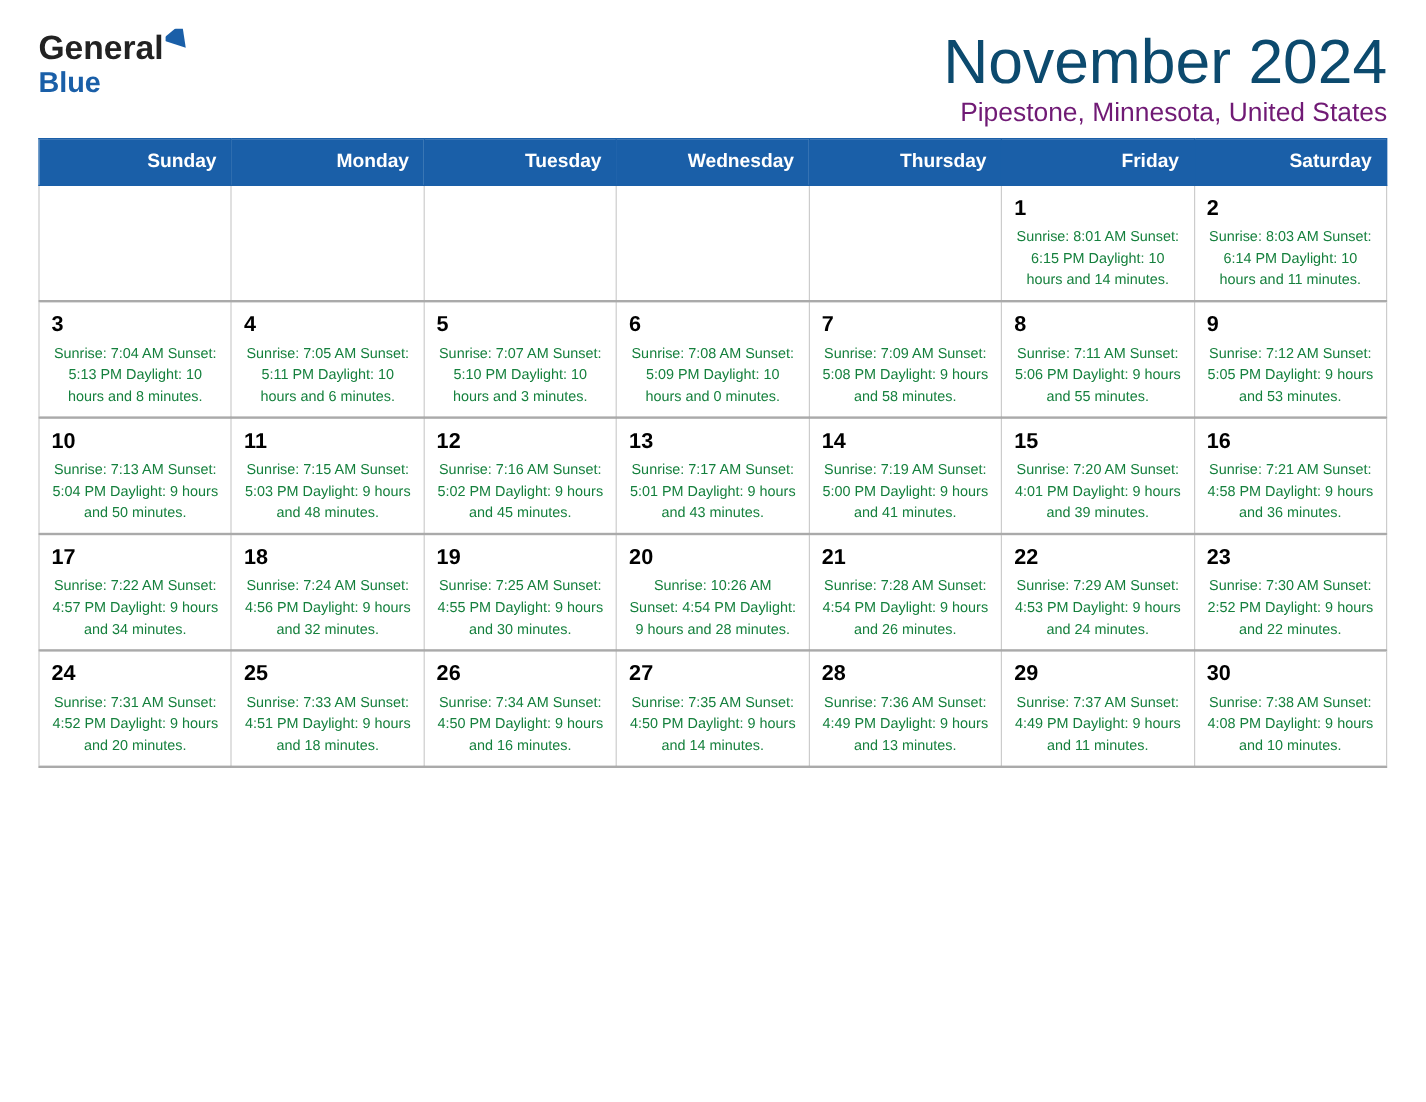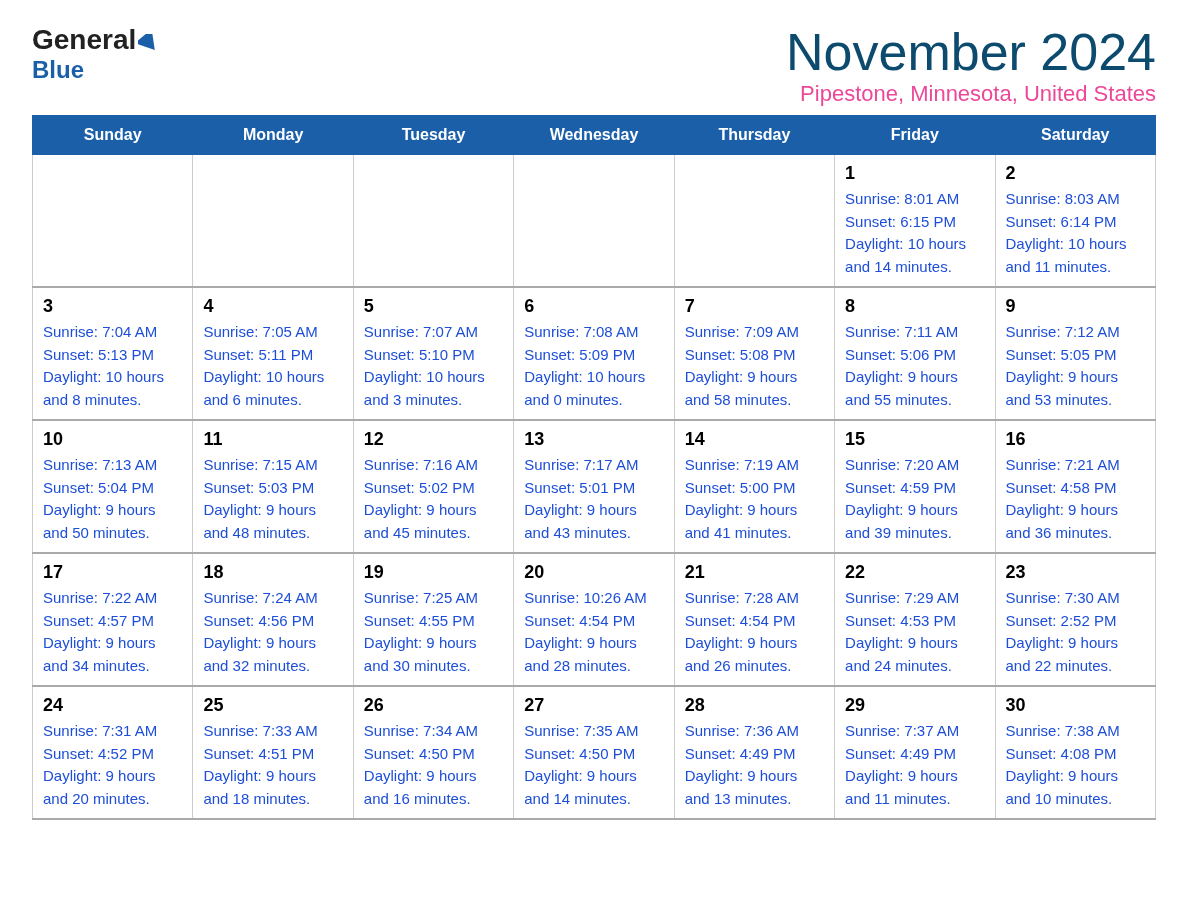--- a/index.html
+++ b/index.html
@@ -26,37 +26,37 @@
     }
     .title-block h1 {
       font-size: 52px;
       font-weight: normal;
       color: #0c4a6e;
       line-height: 1.1;
     }
     .title-block h2 {
       font-size: 22px;
       font-weight: normal;
-      color: #ec4899;
+      color: #701a75;
     }
     .calendar {
       width: 100%;
       border-collapse: collapse;
       margin-top: 8px;
     }
     .calendar thead tr {
       background-color: #1a5fa8;
     }
     .calendar thead th {
       color: #fff;
       font-size: 16px;
       font-weight: bold;
       padding: 10px 12px;
       border: 1px solid #1a5fa8;
-      text-align: center;
+      text-align: right;
     }
     .calendar tbody tr {
       border-bottom: 2px solid #aaa;
     }
     .calendar tbody td {
       vertical-align: top;
       padding: 8px 10px;
       border: 1px solid #ccc;
       font-size: 13px;
       color: #333;
@@ -64,30 +64,31 @@
       min-height: 100px;
     }
     .day-number {
       font-size: 18px;
       font-weight: bold;
       color: #000;
       display: block;
       margin-bottom: 4px;
     }
     .day-info {
-      font-size: 15px;
-      color: #1d4ed8;
+      font-size: 12px;
+      color: #15803d;
       line-height: 1.5;
+      text-align: center;
     }
     .empty-cell {
       background: #fff;
     }
     .logo-row {
       display: flex;
-      align-items: flex-end;
+      align-items: flex-start;
     }
     .logo-text-general {
       font-size: 28px;
       font-weight: bold;
       color: #222;
     }
     .logo-text-blue {
       font-size: 24px;
       font-weight: bold;
       color: #1a5fa8;
@@ -231,21 +232,21 @@
         <td>
           <span class="day-number">14</span>
           <div class="day-info">Sunrise: 7:19 AM
 Sunset: 5:00 PM
 Daylight: 9 hours
 and 41 minutes.</div>
         </td>
         <td>
           <span class="day-number">15</span>
           <div class="day-info">Sunrise: 7:20 AM
-Sunset: 4:59 PM
+Sunset: 4:01 PM
 Daylight: 9 hours
 and 39 minutes.</div>
         </td>
         <td>
           <span class="day-number">16</span>
           <div class="day-info">Sunrise: 7:21 AM
 Sunset: 4:58 PM
 Daylight: 9 hours
 and 36 minutes.</div>
         </td>

